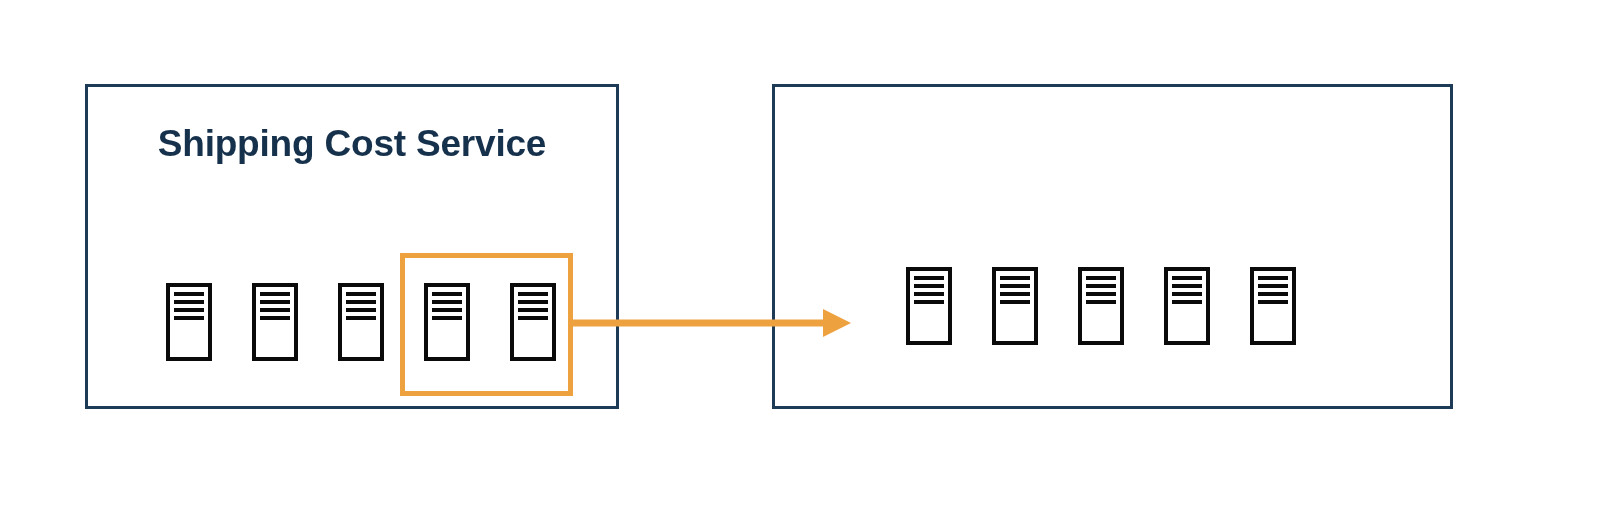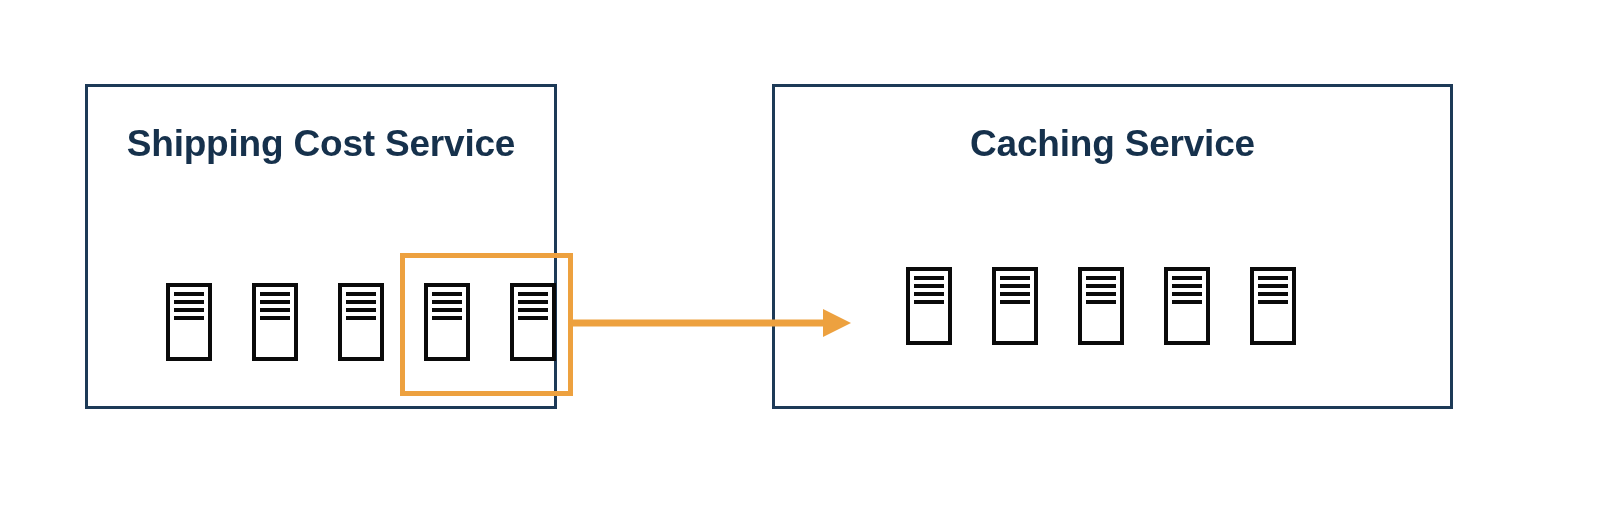--- a/index.html
+++ b/index.html
@@ -18,21 +18,21 @@
     overflow: hidden;
   }
 
   
   .panel {
     position: absolute;
     background: #ffffff;
     border: 3px solid #1d3a57;
     box-sizing: border-box;
   }
-  #panel-left  { left: 85px;  top: 84px; width: 472px; height: 325px; }
+  #panel-left  { left: 85px;  top: 84px; width: 534px; height: 325px; }
   #panel-right { left: 772px; top: 84px; width: 681px; height: 325px; }
 
   .panel-title {
     position: absolute;
     left: 0;
     right: 0;
     top: 38px;
     text-align: center;
     color: #16314c;
     font-size: 37px;
@@ -147,21 +147,20 @@
           <div class="server-bar"></div>
           <div class="server-bar"></div>
           <div class="server-bar"></div>
         </div>
       </div>
 
     </div>
   </div>
 
   <div class="panel" id="panel-right">
-    <div class="panel-title">Caching Service</div>
 
     <div class="server-row" id="servers-right">
 
       <div class="server">
         <div class="server-bars">
           <div class="server-bar"></div>
           <div class="server-bar"></div>
           <div class="server-bar"></div>
           <div class="server-bar"></div>
         </div>

